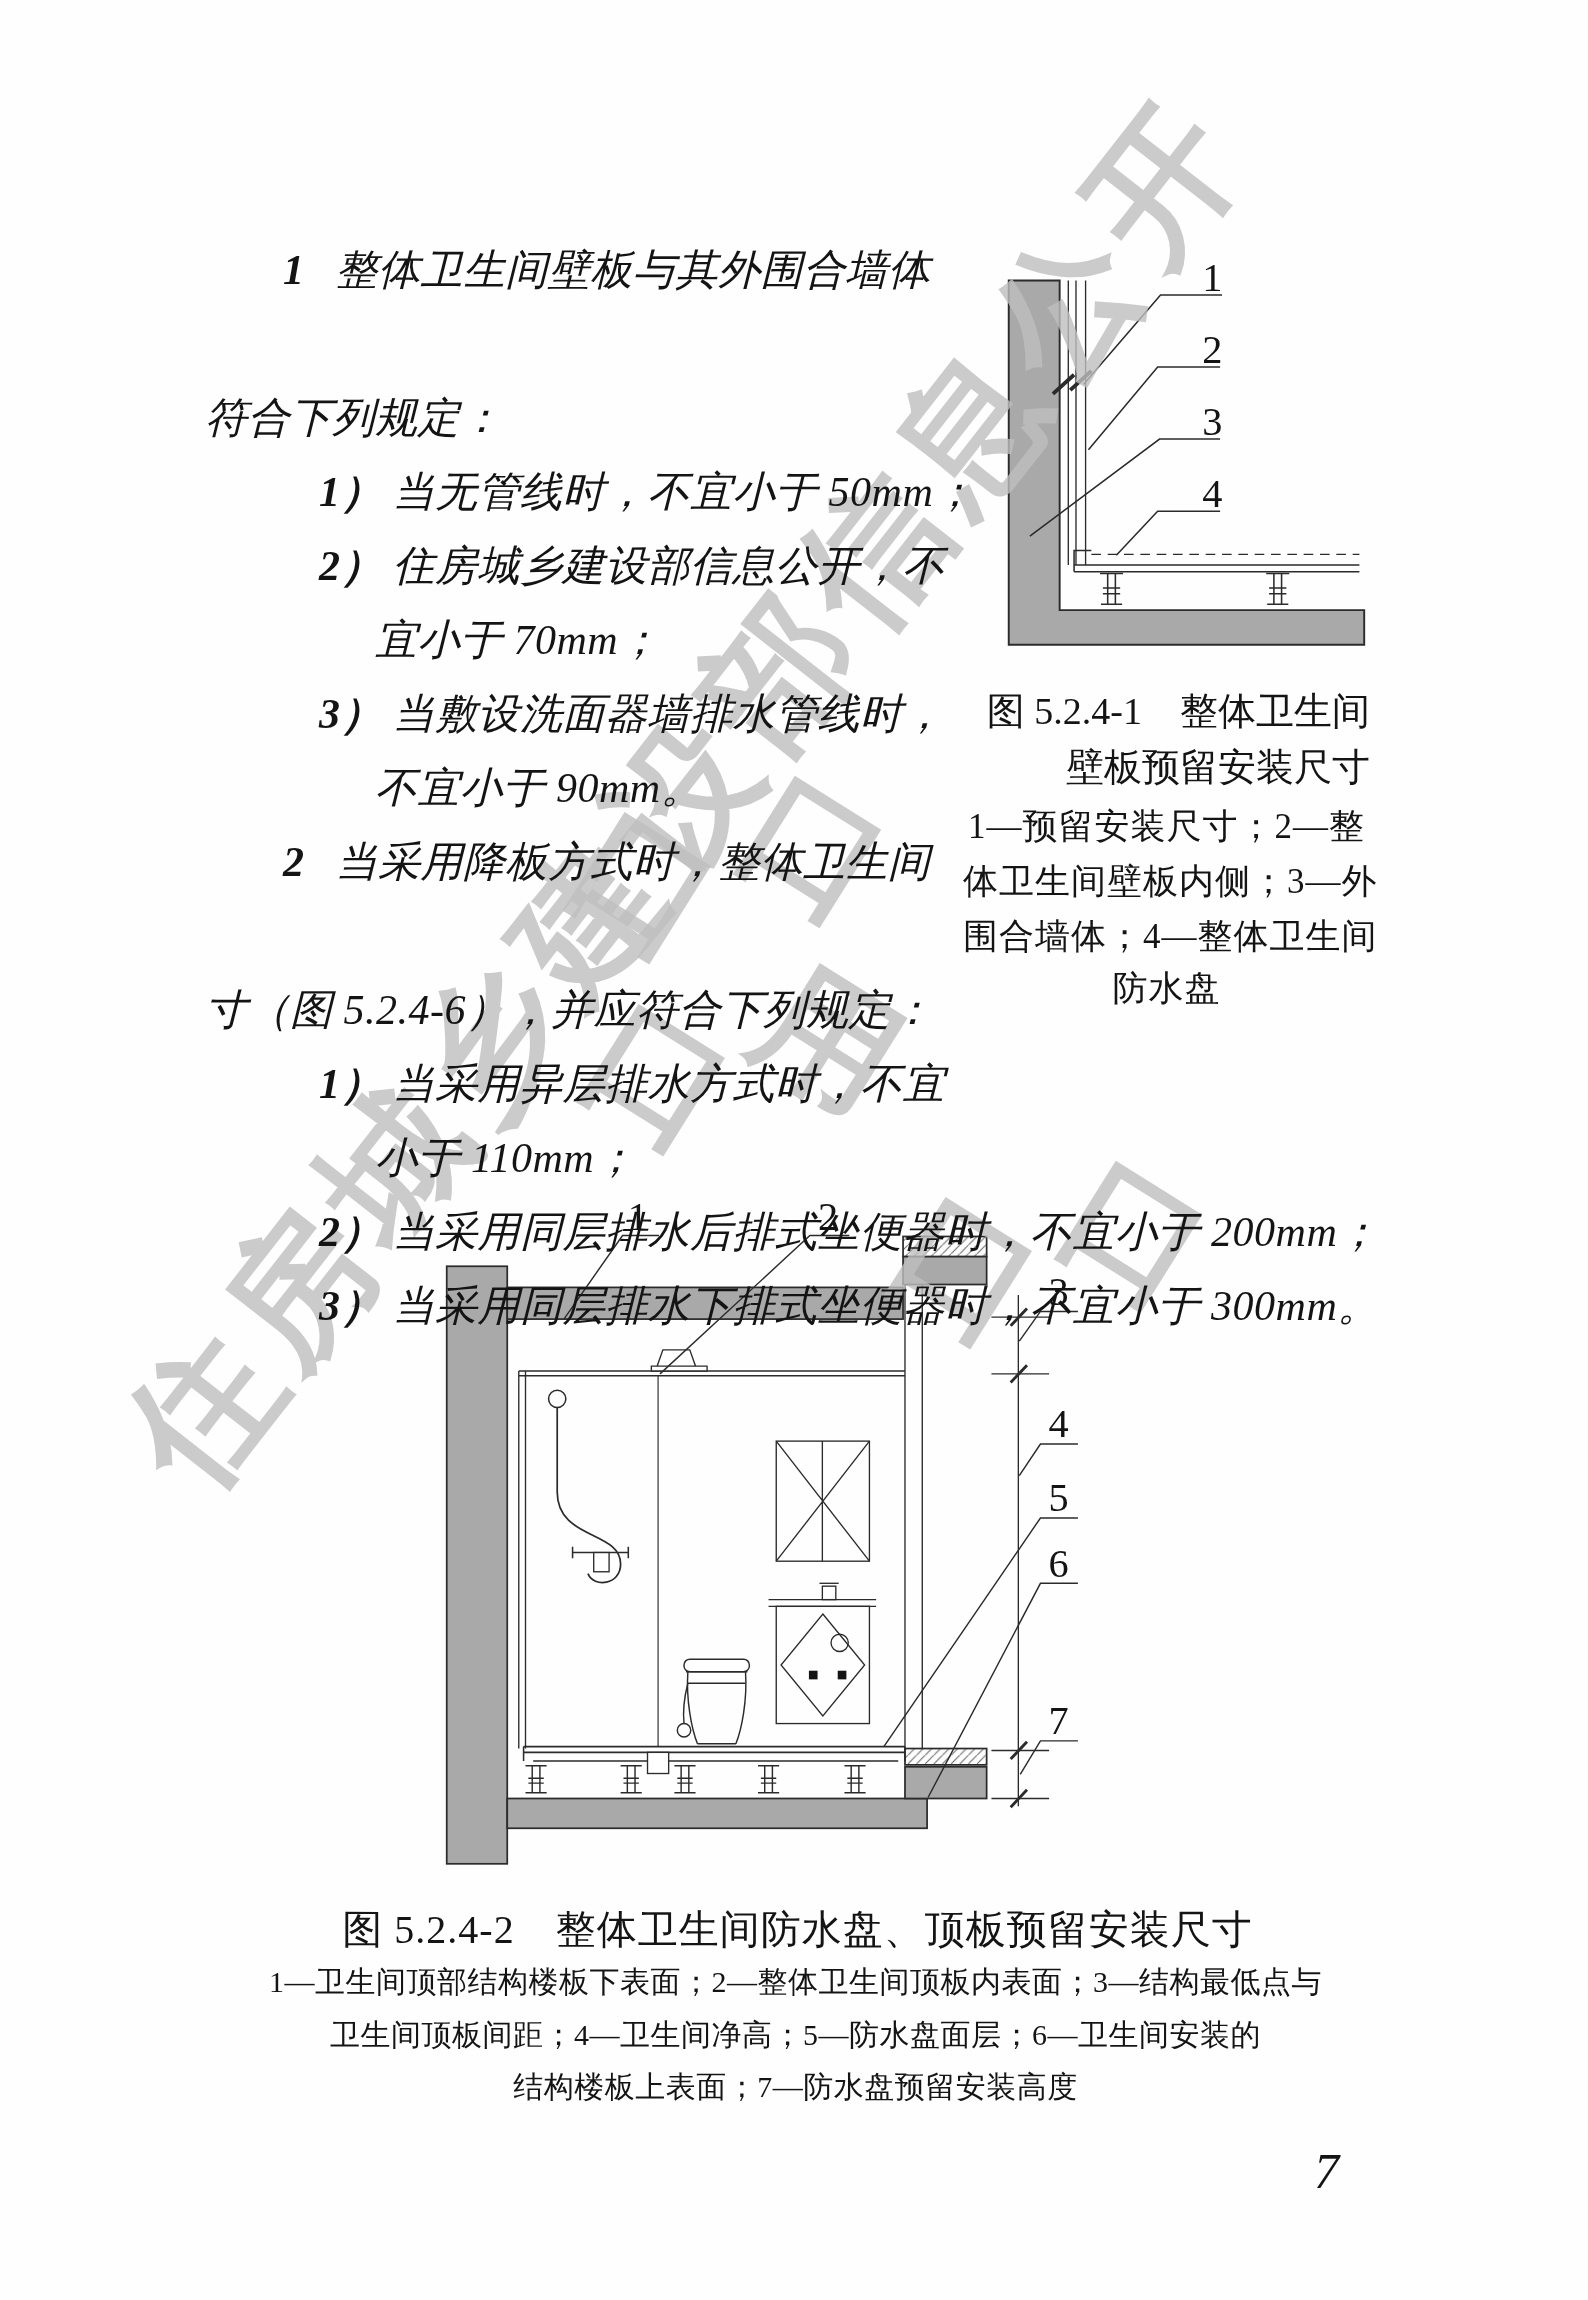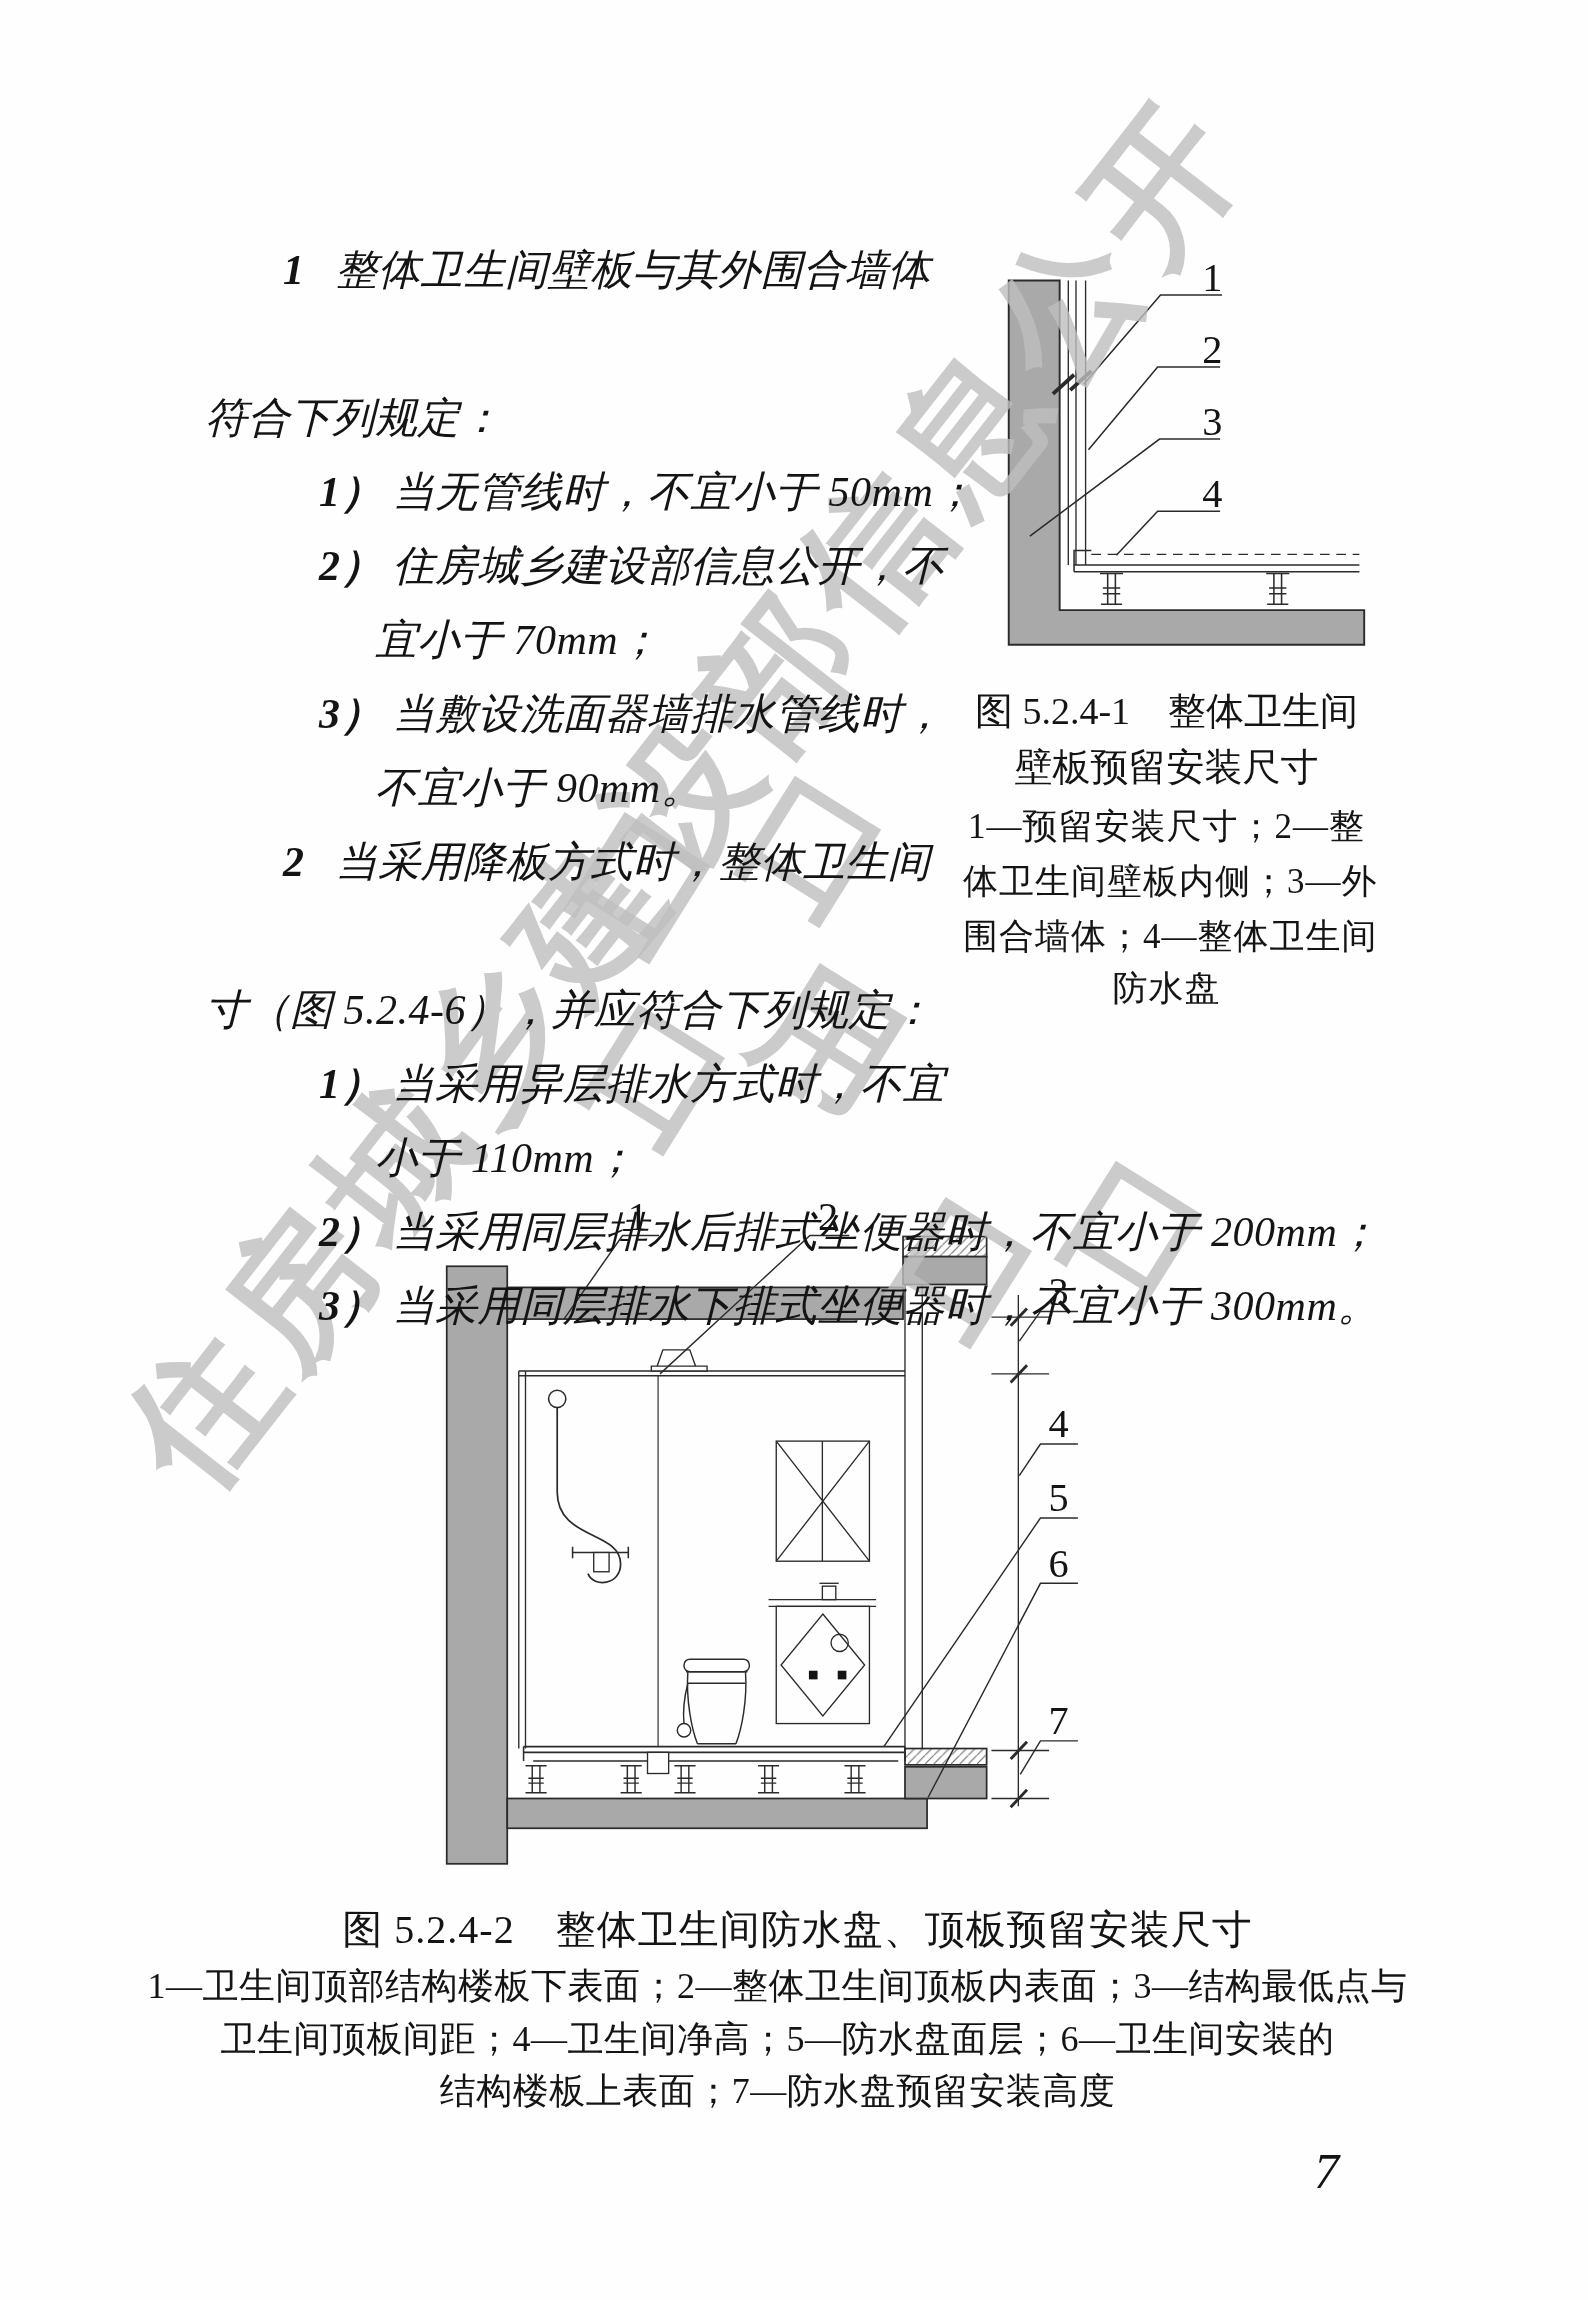--- a/index.html
+++ b/index.html
@@ -5,24 +5,24 @@
   html,body{margin:0;padding:0;background:#ffffff;}
   .page{position:relative;width:1589px;height:2301px;background:#fefefe;overflow:hidden;
         font-family:"Liberation Serif","DejaVu Serif",serif;color:#141414;}
   
   .tl{position:absolute;white-space:nowrap;font-size:42px;letter-spacing:0.5px;line-height:56px;z-index:3;font-style:italic;}
   .tl b{font-weight:700;}
   .tl.sec b{margin-right:31px;}
   .tl.item b{margin-right:9.6px;}
   
   .figtext{position:absolute;z-index:3;text-align:center;white-space:nowrap;}
-  .f1cap{left:963px;width:407px;font-size:38px;}
+  .f1cap{left:963px;width:407px;font-size:38px;text-align:right;}
   .f1leg{left:963px;width:407px;font-size:35px;letter-spacing:1px;}
   .f2cap{left:221px;width:1153px;font-size:40px;letter-spacing:1px;}
-  .f2leg{left:136px;width:1283px;font-size:36px;letter-spacing:0.5px;}
+  .f2leg{left:154px;width:1283px;font-size:30px;letter-spacing:0.5px;}
   
   .pagenum{position:absolute;left:1314px;top:2142px;font-size:50px;font-style:italic;z-index:3;}
   
   .wm{color:#bfbfbf;opacity:.8;z-index:2;font-family:"Liberation Sans","DejaVu Sans",sans-serif;font-weight:700;}
   .wm-main{position:absolute;left:238px;top:1333px;font-size:144px;letter-spacing:11.5px;white-space:nowrap;
            transform:rotate(-52deg);transform-origin:0 100%;}
   .wm-stamp{position:absolute;display:flex;gap:38px;font-size:136px;transform:rotate(-12deg);}
   .wm-stamp span{display:inline-block;transform:rotate(44deg);}
   .wm-s1{left:574px;top:776px;}
   .wm-s2{left:588px;top:968px;}

